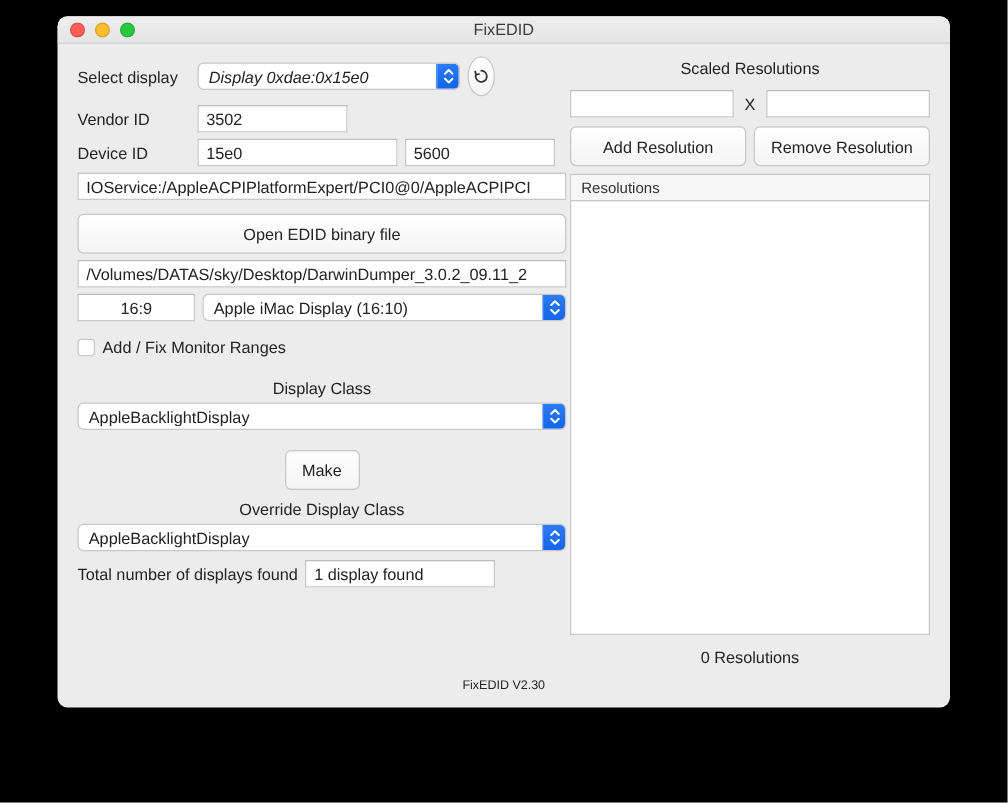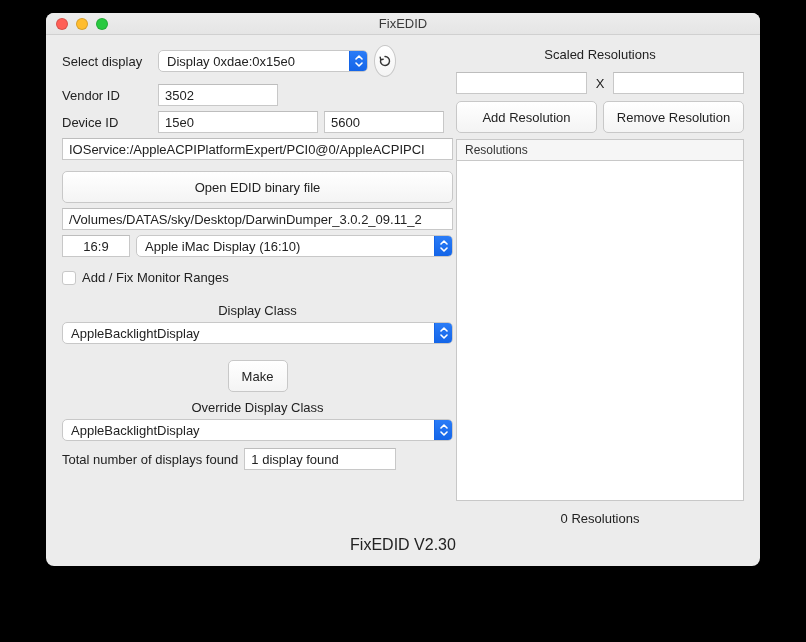--- a/index.html
+++ b/index.html
@@ -203,29 +203,29 @@
     font-size:12px;
     color:#333;
   }
   .table .tbody { flex:1; }
 
   .res-count { text-align:center; margin-top:10px; }
 
   .footer {
     text-align:center;
     padding: 10px 0 4px 0;
-    font-size:16px;
-  }
-
-  
-  .w-display-combo { width: 210px; }
+    font-size:10px;
+  }
+
+  
+  .w-display-combo { width: 210px; font-style: italic; }
   .w-vendhex { width: 160px; }
   .w-venddec { width: 120px; }
   .w-ioservice { flex:1; min-width:0; }
-  .w-aspect { width: 68px; text-align:center; }
+  .w-aspect { width: 94px; text-align:center; }
   .w-profile-combo { flex:1; min-width:0; }
   .w-full { width:100%; }
   .w-make { width:60px; }
   .w-displaysfound-lbl { white-space:nowrap; }
   .w-displaysfound-field { width: 152px; }
 
   .spacer { height: 6px; }
 </style>
 </head>
 <body>

